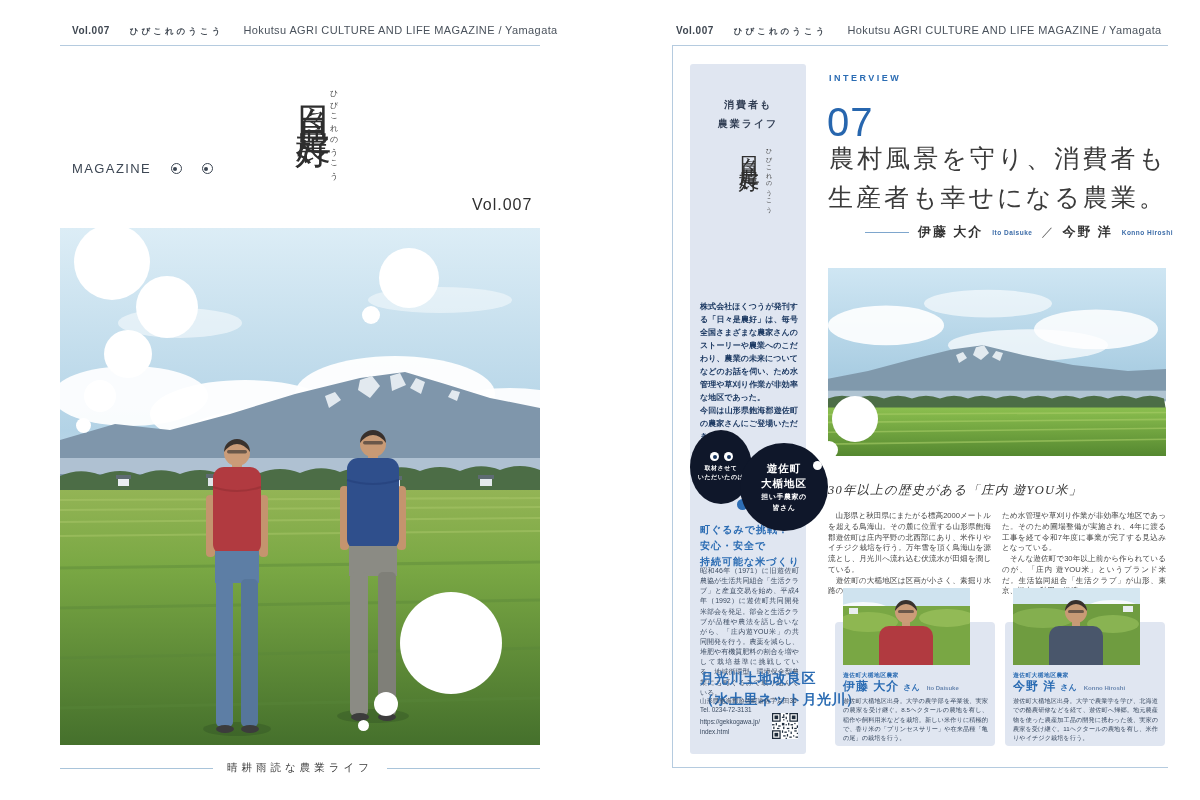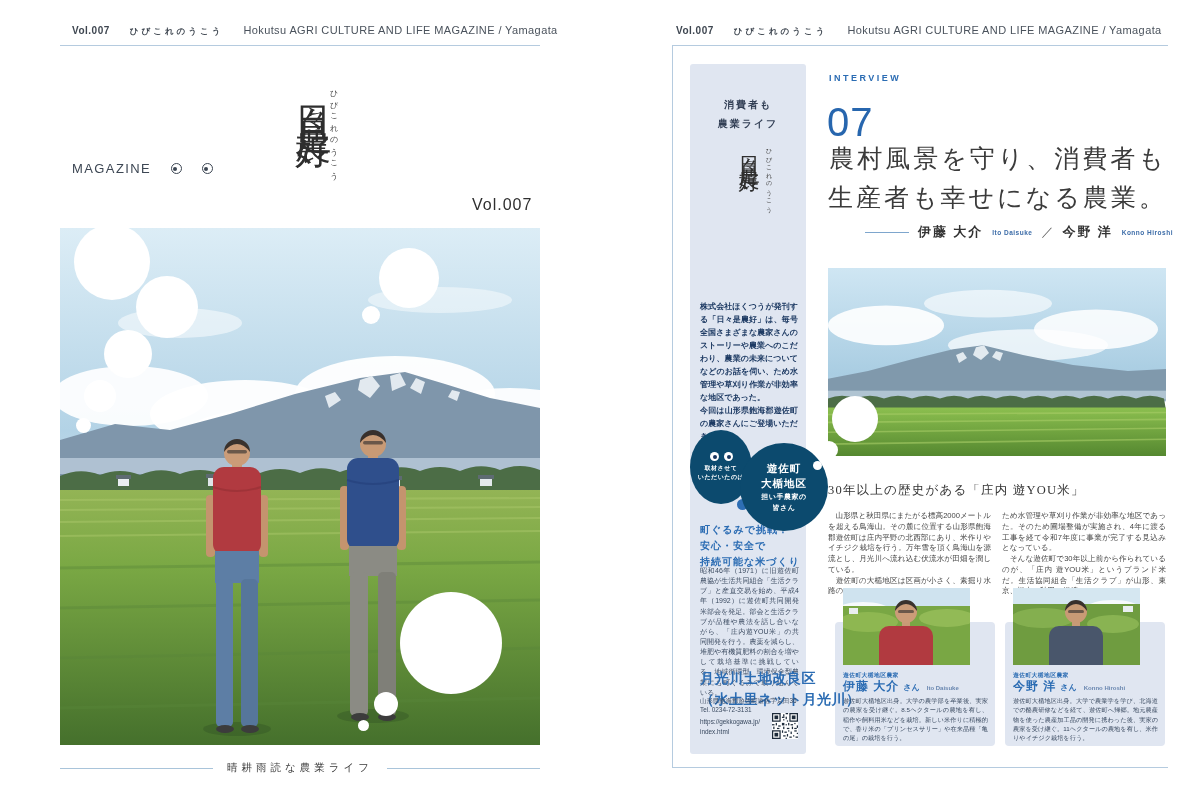--- a/index.html
+++ b/index.html
@@ -39,21 +39,21 @@
   
   .rp-frame { left:672px; top:45px; width:496px; height:723px; border-left:1px solid #b5cbdf; border-bottom:1px solid #b5cbdf; }
 
   
   .sidebar { left:690px; top:64px; width:116px; height:690px; background:#e0e6f1; border-radius:3px; z-index:1; }
   .sb-tagline { left:690px; top:96px; width:116px; text-align:center; font-size:10px; font-weight:bold; letter-spacing:2px; color:#323f55; line-height:1.85; z-index:2; }
   .sb-title { left:735px; top:140px; font-size:21px; letter-spacing:4px; color:#2e2e2e; z-index:2; }
   .sb-furi { left:764px; top:144px; font-size:6px; letter-spacing:1.5px; color:#444; z-index:2; writing-mode:vertical-rl; text-orientation:upright; }
   .sb-intro { left:700px; top:301px; width:98px; font-size:8px; font-weight:bold; color:#1d3a63; line-height:1.62; text-align:justify; z-index:2; }
 
-  .blue-bubble { position:absolute; background:#0c4a6e; border-radius:50%; color:#fff; display:flex; flex-direction:column; align-items:center; justify-content:center; z-index:3; }
+  .blue-bubble { position:absolute; background:#0f172a; border-radius:50%; color:#fff; display:flex; flex-direction:column; align-items:center; justify-content:center; z-index:3; }
   .bb-small { left:690px; top:430px; width:62px; height:74px; border-radius:50%; }
   .bb-small .eyes { display:flex; gap:5px; margin-bottom:3px; }
   .bb-eye { width:9px; height:9px; background:#fff; border-radius:50%; position:relative; }
   .bb-eye::after { content:""; position:absolute; width:4px; height:4px; background:#17355e; border-radius:50%; left:3px; top:3px; }
   .bb-small .t { font-size:6px; letter-spacing:.5px; text-align:center; line-height:1.5; font-weight:bold; }
   .bb-large { left:740px; top:443px; width:88px; height:88px; }
   .bb-large .t1 { font-size:10.5px; font-weight:bold; letter-spacing:1px; line-height:1.4; text-align:center; }
   .bb-large .t2 { font-size:7px; font-weight:bold; letter-spacing:.5px; line-height:1.5; text-align:center; margin-top:2px; }
   .bb-dot { left:737px; top:499px; width:11px; height:11px; background:#2e6eb4; border-radius:50%; position:absolute; z-index:3; }
 
@@ -69,21 +69,21 @@
   .iv-label { left:829px; top:73px; font-size:9px; font-weight:bold; color:#2b6cb3; letter-spacing:2.5px; }
   .iv-num { left:827px; top:100px; font-size:40px; color:#2766ae; letter-spacing:1px; font-weight:500; }
   .headline { left:828px; top:140px; font-size:25px; color:#3b3b3b; letter-spacing:3px; line-height:1.55;text-align:right; }
   .byline { left:865px; top:223px; display:flex; align-items:center; gap:9px; }
   .byline .bl-rule { width:44px; height:1px; background:#7ea6cd; }
   .byline .nm { font-family:"Liberation Serif","DejaVu Serif",serif; font-size:13px; color:#333; letter-spacing:2px; font-weight:bold; }
   .byline .rj { font-size:6.5px; font-weight:bold; color:#3c6ca8; letter-spacing:.5px; }
   .byline .sep { font-family:"Liberation Serif","DejaVu Serif",serif; font-size:12px; color:#555; }
 
   .photo-article { left:828px; top:268px; width:338px; height:188px; z-index:1; }
-  .sec-header { left:828px; top:482px; font-size:12.5px; color:#333; letter-spacing:1.2px; }
+  .sec-header { left:828px; top:482px; font-size:12.5px; color:#333; letter-spacing:1.2px;font-style:italic; }
   .bodycol { top:511px; width:163px; font-size:7.6px; color:#454545; line-height:1.42; text-align:justify; }
   .col1 { left:828px; }
   .col2 { left:1002px; width:164px; }
 
   .pcard { position:absolute; top:622px; width:160px; height:124px; background:#e0e6f1; border-radius:4px; z-index:1; }
   .pc1 { left:835px; } .pc2 { left:1005px; }
   .pphoto { position:absolute; top:588px; width:127px; height:77px; z-index:2; }
   .pp1 { left:843px; } .pp2 { left:1013px; }
   .plabel { position:absolute; top:671px; font-size:5.8px; font-weight:bold; color:#2b6cb3; letter-spacing:.4px; z-index:2; }
   .pl1 { left:843px; } .pl2 { left:1013px; }

